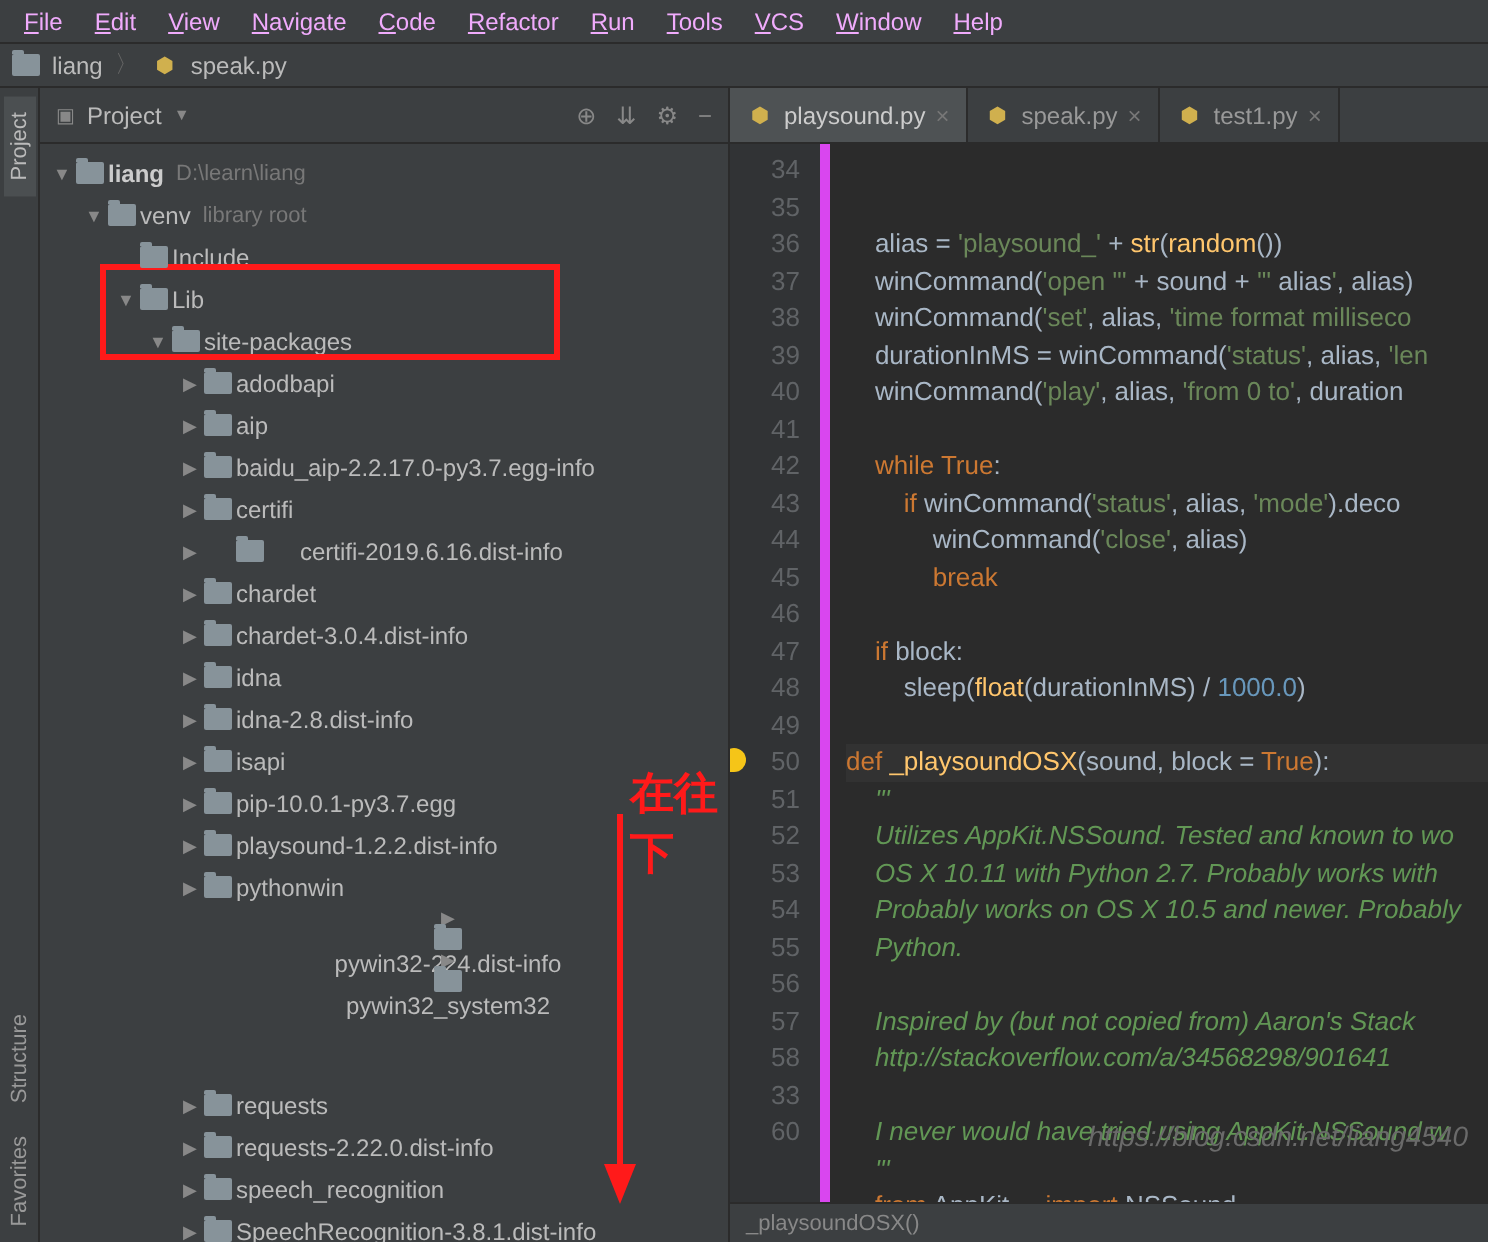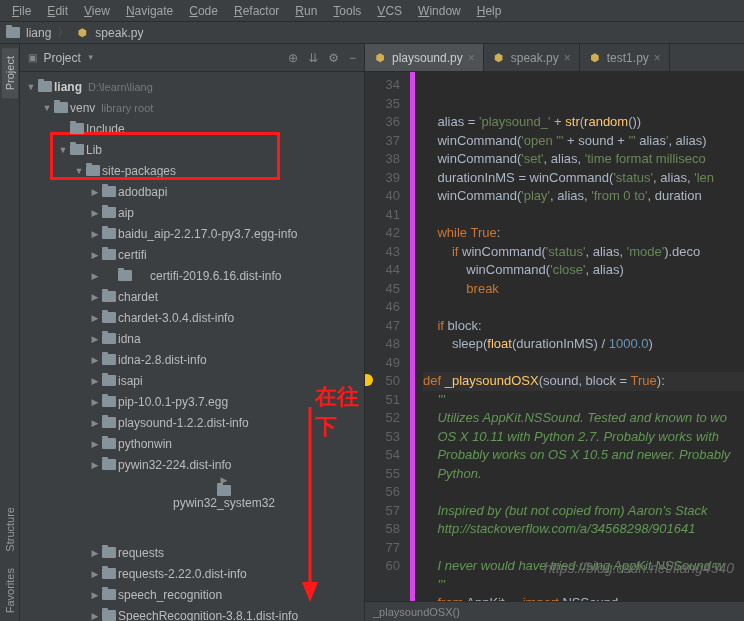--- a/index.html
+++ b/index.html
@@ -1,19 +1,19 @@
 <!DOCTYPE html>
 <html><head>
 <meta charset="utf-8">
 <style>
 * { margin: 0; padding: 0; box-sizing: border-box; font-family: "Segoe UI", Arial, sans-serif; }
 body { width: 744px; height: 621px; background: #3c3f41; color: #bbb; font-size: 12px; overflow: hidden; position: relative; }
 
 .menubar { height: 22px; background: #3c3f41; display: flex; align-items: center; padding: 0 4px; border-bottom: 1px solid #2b2b2b; }
-.menubar span { padding: 2px 8px; color: #a3a3a3; cursor: default; }
+.menubar span { padding: 2px 8px; color: #f0abfc; cursor: default; }
 .menubar span u { text-decoration: underline; }
 
 .navbar { height: 22px; background: #3c3f41; display: flex; align-items: center; padding: 0 6px; gap: 6px; border-bottom: 1px solid #2b2b2b; }
 .folder-ico { width: 14px; height: 11px; background: #87939a; border-radius: 1px; display: inline-block; position: relative; }
 .folder-ico::before { content: ""; position: absolute; top: -2px; left: 0; width: 6px; height: 2px; background: #87939a; border-radius: 1px 1px 0 0; }
 .py-ico { width: 14px; height: 14px; display: inline-flex; align-items: center; justify-content: center; color: #d0b04e; font-size: 10px; font-weight: bold; }
 .nav-sep { color: #666; }
 
 .main { display: flex; height: calc(100% - 44px); }
 
@@ -242,21 +242,21 @@
           </span>
           <span class="tree-label">playsound-1.2.2.dist-info</span>
         </div>
         <div class="tree-row" style="padding-left: 70px;">
           <span class="tree-arrow closed"></span>
           <span class="tree-ico">
             <span class="folder-ico"></span>
           </span>
           <span class="tree-label">pythonwin</span>
         </div>
-        <div class="tree-row" style="padding-left: 70px;">
+        <div class="tree-row" style="padding-left: 70px; flex-direction: column;">
           <span class="tree-arrow closed"></span>
           <span class="tree-ico">
             <span class="folder-ico"></span>
           </span>
           <span class="tree-label">pywin32-224.dist-info</span>
         </div>
         <div class="tree-row" style="padding-left: 70px; flex-direction: column;">
           <span class="tree-arrow closed"></span>
           <span class="tree-ico">
             <span class="folder-ico"></span>
@@ -346,21 +346,21 @@
           <div>49</div>
           <div>50<span class="bulb"></span></div>
           <div>51</div>
           <div>52</div>
           <div>53</div>
           <div>54</div>
           <div>55</div>
           <div>56</div>
           <div>57</div>
           <div>58</div>
-          <div>77</div>
+          <div>33</div>
           <div>60</div>
         </div>
       <div class="code" id="code">
         <div class="code-line "><span class="txt">    alias = <span class="str">'playsound_'</span> + <span class="fn">str</span>(<span class="fn">random</span>())</span></div><div class="code-line "><span class="txt">    winCommand(<span class="str">'open "'</span> + sound + <span class="str">'"</span> alias<span class="str">'</span>, alias)</span></div><div class="code-line "><span class="txt">    winCommand(<span class="str">'set'</span>, alias, <span class="str">'time format milliseco</span></span></div><div class="code-line "><span class="txt">    durationInMS = winCommand(<span class="str">'status'</span>, alias, <span class="str">'len</span></span></div><div class="code-line "><span class="txt">    winCommand(<span class="str">'play'</span>, alias, <span class="str">'from 0 to'</span>, duration</span></div><div class="code-line "><span class="txt"></span></div><div class="code-line "><span class="txt">    <span class="kw">while True</span>:</span></div><div class="code-line "><span class="txt">        <span class="kw">if</span> winCommand(<span class="str">'status'</span>, alias, <span class="str">'mode'</span>).deco</span></div><div class="code-line "><span class="txt">            winCommand(<span class="str">'close'</span>, alias)</span></div><div class="code-line "><span class="txt">            <span class="kw">break</span></span></div><div class="code-line "><span class="txt"></span></div><div class="code-line "><span class="txt">    <span class="kw">if</span> block:</span></div><div class="code-line "><span class="txt">        sleep(<span class="fn">float</span>(durationInMS) / <span class="num">1000.0</span>)</span></div><div class="code-line "><span class="txt"></span></div><div class="code-line def-line"><span class="txt"><span class="kw">def </span><span class="fn">_playsoundOSX</span>(sound, block = <span class="kw">True</span>):</span></div><div class="code-line "><span class="txt">    <span class="com">'''</span></span></div><div class="code-line "><span class="txt">    <span class="com">Utilizes AppKit.NSSound. Tested and known to wo</span></span></div><div class="code-line "><span class="txt">    <span class="com">OS X 10.11 with Python 2.7. Probably works with</span></span></div><div class="code-line "><span class="txt">    <span class="com">Probably works on OS X 10.5 and newer. Probably</span></span></div><div class="code-line "><span class="txt">    <span class="com">Python.</span></span></div><div class="code-line "><span class="txt"></span></div><div class="code-line "><span class="txt">    <span class="com">Inspired by (but not copied from) Aaron's Stack</span></span></div><div class="code-line "><span class="txt">    <span class="com">http://stackoverflow.com/a/34568298/901641</span></span></div><div class="code-line "><span class="txt"></span></div><div class="code-line "><span class="txt">    <span class="com">I never would have tried using AppKit.NSSound w</span></span></div><div class="code-line "><span class="txt">    <span class="com">'''</span></span></div><div class="code-line "><span class="txt">    <span class="kw">from</span> AppKit     <span class="kw">import</span> NSSound</span></div><div class="watermark">https://blog.csdn.net/liang4540</div>
       </div>
     </div>
     <div class="breadcrumb-bottom">
       <span>_playsoundOSX()</span>
     </div>
   </div>

